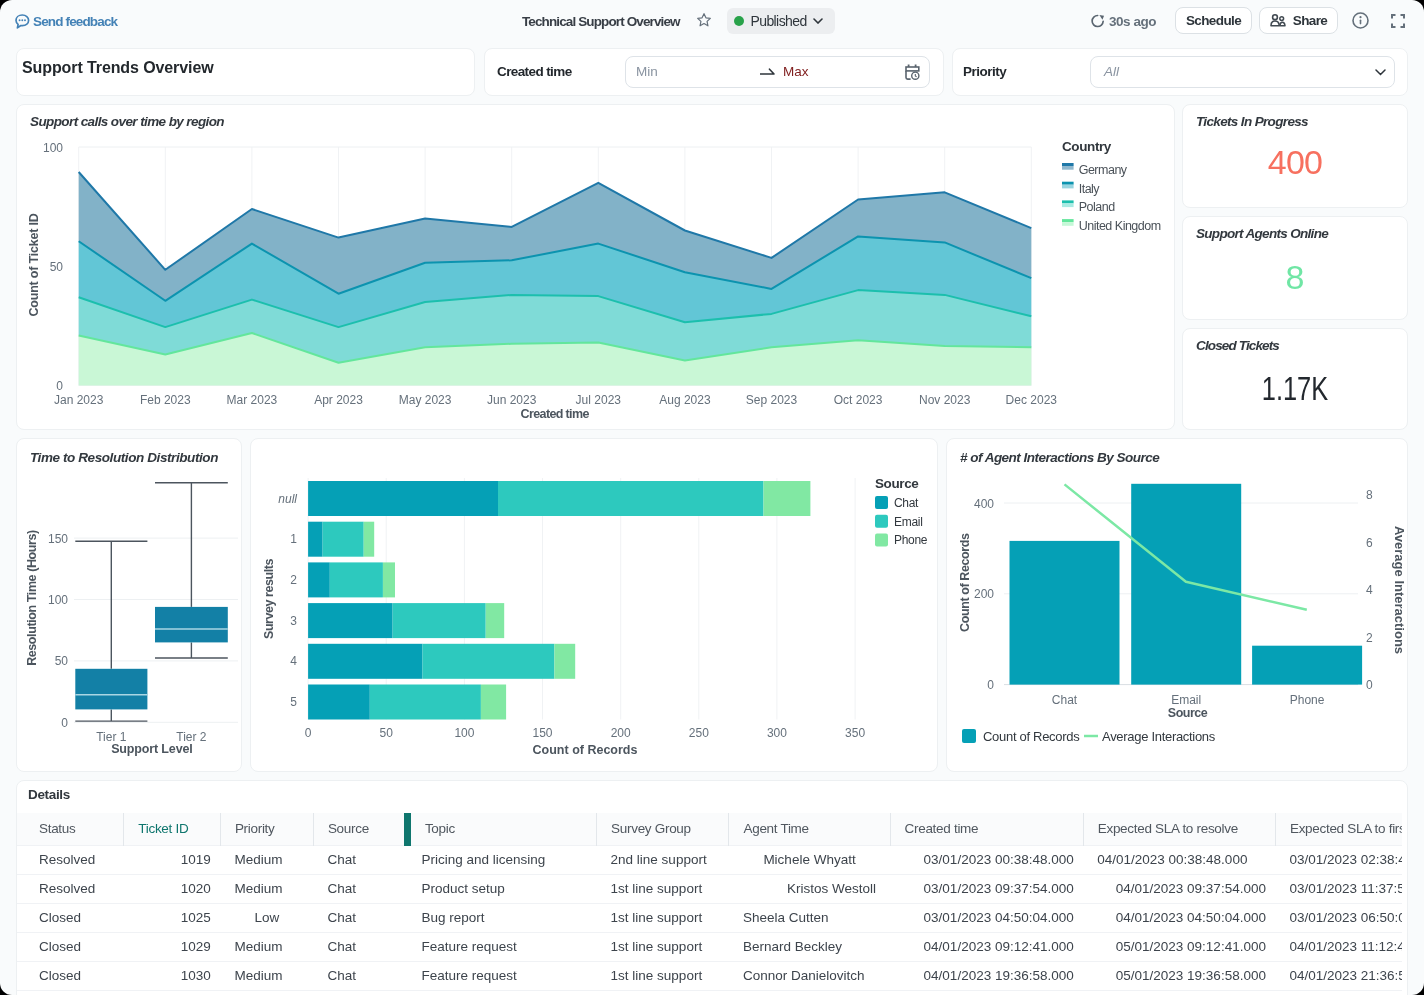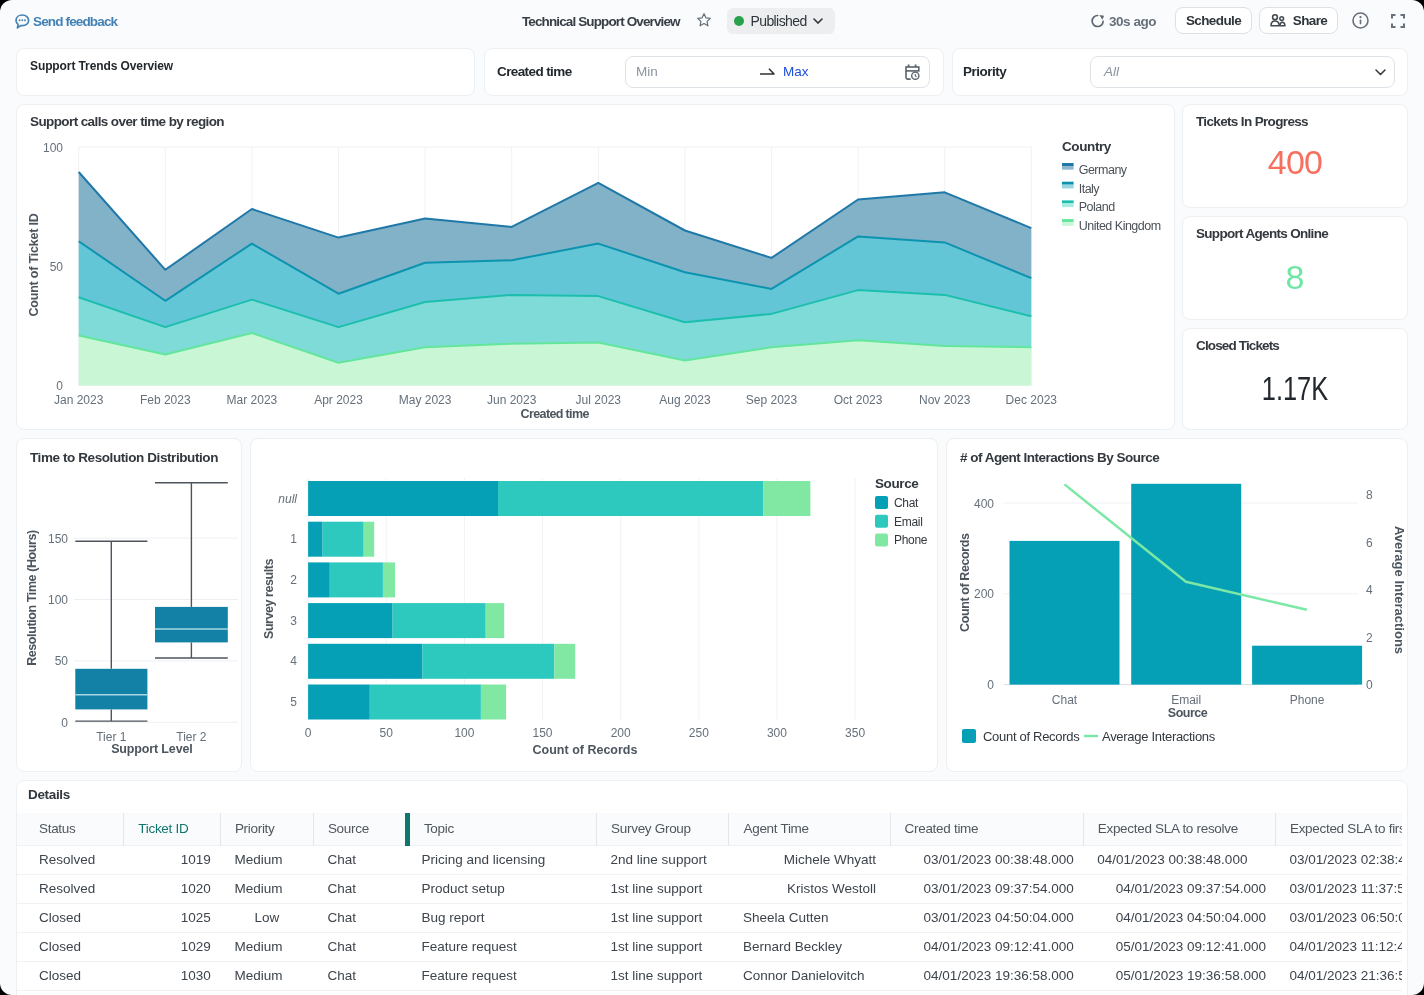--- a/index.html
+++ b/index.html
@@ -1,18 +1,18 @@
 <!DOCTYPE html>
 <html><head><meta charset="utf-8"><title>Support Trends Overview</title>
 <style>
 *{margin:0;padding:0;box-sizing:border-box}
 html,body{background:#000;font-family:"Liberation Sans",sans-serif;}
 #page{position:relative;width:1424px;height:995px;background:#F9FBFC;border-radius:12px;overflow:hidden;}
 .card{position:absolute;background:#fff;border-radius:8px;border:1px solid #EDF0F2;}
-.ctitle{position:absolute;font-size:13.5px;font-weight:700;color:#32383E;white-space:nowrap;}
+.ctitle{position:absolute;font-size:13.5px;font-weight:700;color:#32383E;white-space:nowrap;font-style:italic;}
 .abs{position:absolute;}
 svg{display:block}
 .hbtn{position:absolute;top:7px;height:27px;background:#fff;border:1px solid #DCE1E5;border-radius:8px;
   display:flex;align-items:center;justify-content:center;font-size:13.5px;font-weight:700;color:#2E353B;letter-spacing:-0.6px}
 </style></head>
 <body>
 <div id="page">
 
 <div class="abs" style="left:0;top:0;width:1424px;height:42px;padding-left:24px;">
   <svg class="abs" style="left:15px;top:14px" width="15" height="17" viewBox="0 0 15 17">
@@ -55,30 +55,30 @@
     <g fill="none" stroke="#65707B" stroke-width="2">
       <path d="M1 4.5V1h3.5"></path>
           <path d="M9.5 1H13v3.5"></path>
           <path d="M13 9.5V13H9.5"></path>
           <path d="M4.5 13H1V9.5"></path>
     </g>
   </svg>
 </div>
 
 <div class="card" style="left:16px;top:48px;width:459px;height:48px;"></div>
-<div class="abs" style="left:30px;top:59px;font-size:12px;font-weight:700;letter-spacing:-0.1px;color:#23282D">Support Trends Overview</div>
+<div class="abs" style="left:22px;top:59px;font-size:16px;font-weight:700;letter-spacing:-0.1px;color:#23282D">Support Trends Overview</div>
 
 <div class="card" style="left:484px;top:48px;width:460px;height:48px;"></div>
 <div class="abs" style="left:497px;top:64px;font-size:13.5px;font-weight:700;letter-spacing:-0.6px;color:#23282D">Created time</div>
 <div class="abs" style="left:625px;top:56px;width:305px;height:32px;border:1px solid #DEE3E8;border-radius:8px;background:#fff"></div>
 <div class="abs" style="left:636px;top:64px;font-size:13.5px;color:#8A94A1">Min</div>
 <svg class="abs" style="left:760px;top:68px" width="18" height="8" viewBox="0 0 18 8">
       <path d="M0 6 H14 M14 6 L9.5 1.2" stroke="#2E353B" stroke-width="1.6" fill="none" stroke-linecap="round"></path>
     </svg>
-<div class="abs" style="left:783px;top:64px;font-size:13.5px;color:#1d4ed8">Max</div>
+<div class="abs" style="left:783px;top:64px;font-size:13.5px;color:#7f1d1d">Max</div>
 <svg class="abs" style="left:905px;top:63.5px" width="15" height="17" viewBox="0 0 15 17">
   <path d="M3.6 0.6 V3 M10.6 0.6 V3" stroke="#5A646E" stroke-width="1.8"></path>
   <rect x="1" y="3" width="12.8" height="3.9" fill="none" stroke="#5A646E" stroke-width="1.6"></rect>
   <path d="M1 6.9 V13.6 Q1 15.1 2.6 15.1 H5.6" fill="none" stroke="#5A646E" stroke-width="1.6"></path>
   <circle cx="10.3" cy="11.7" r="3.6" fill="#fff" stroke="#5A646E" stroke-width="1.4"></circle>
   <path d="M10.3 10 v1.9 l1.3 0.8" stroke="#5A646E" stroke-width="1.1" fill="none"></path>
 </svg>
 
 <div class="card" style="left:952px;top:48px;width:456px;height:48px;"></div>
 <div class="abs" style="left:963px;top:64px;font-size:13.5px;font-weight:700;letter-spacing:-0.5px;color:#23282D">Priority</div>
@@ -271,35 +271,35 @@
 <div class="card" style="left:16px;top:780px;width:1392px;height:260px;"></div>
     <div class="abs" style="left:28px;top:787px;font-size:13.5px;font-weight:700;letter-spacing:-0.33px;color:#32383E">Details</div>
     <div class="abs" style="left:17px;top:813px;width:1385px;height:227px;overflow:hidden;">
       <table style="border-collapse:collapse;table-layout:fixed;width:1500px;font-size:13.5px;color:#3D444C">
         <tbody>
           <tr style="height:32px;background:#FAFBFC">
             <td style="width:106.8px;padding:0 14px 0 22px;color:#50575F;font-weight:400;letter-spacing:-0.3px;text-align:left;white-space:nowrap;overflow:hidden">Status</td>
             <td style="width:96.6px;border-left:1px solid #E3E7EB;padding:0 14px 0 14px;color:#0f766e;font-weight:400;letter-spacing:-0.3px;text-align:left;white-space:nowrap;overflow:hidden">Ticket ID</td>
             <td style="width:93.0px;border-left:1px solid #E3E7EB;padding:0 14px 0 14px;color:#50575F;font-weight:400;letter-spacing:-0.3px;text-align:left;white-space:nowrap;overflow:hidden">Priority</td>
             <td style="width:94.0px;border-left:1px solid #E3E7EB;padding:0 14px 0 14px;color:#50575F;font-weight:400;letter-spacing:-0.3px;text-align:left;white-space:nowrap;overflow:hidden">Source</td>
-            <td style="width:189.2px;border-left:5px solid #0f766e;padding:0 14px 0 14px;color:#50575F;font-weight:400;letter-spacing:-0.3px;text-align:left;white-space:nowrap;overflow:hidden">Topic</td>
+            <td style="width:189.2px;border-left:7px solid #0f766e;padding:0 14px 0 14px;color:#50575F;font-weight:400;letter-spacing:-0.3px;text-align:left;white-space:nowrap;overflow:hidden">Topic</td>
             <td style="width:132.4px;border-left:1px solid #E3E7EB;padding:0 14px 0 14px;color:#50575F;font-weight:400;letter-spacing:-0.3px;text-align:left;white-space:nowrap;overflow:hidden">Survey Group</td>
             <td style="width:161.1px;border-left:1px solid #E3E7EB;padding:0 14px 0 14px;color:#50575F;font-weight:400;letter-spacing:-0.3px;text-align:left;white-space:nowrap;overflow:hidden">Agent Time</td>
             <td style="width:193.2px;border-left:1px solid #E3E7EB;padding:0 14px 0 14px;color:#50575F;font-weight:400;letter-spacing:-0.3px;text-align:left;white-space:nowrap;overflow:hidden">Created time</td>
             <td style="width:192.2px;border-left:1px solid #E3E7EB;padding:0 14px 0 14px;color:#50575F;font-weight:400;letter-spacing:-0.3px;text-align:left;white-space:nowrap;overflow:hidden">Expected SLA to resolve</td>
             <td style="width:241.5px;border-left:1px solid #E3E7EB;padding:0 14px 0 14px;color:#50575F;font-weight:400;letter-spacing:-0.3px;text-align:left;white-space:nowrap;overflow:hidden">Expected SLA to first response</td>
           </tr>
           <tr style="height:29px;border-top:1px solid #F0F2F5">
             <td style="padding:0 14px 0 22px;text-align:left;white-space:nowrap;overflow:hidden">Resolved</td>
             <td style="padding:0 9.5px 0 14px;text-align:right;white-space:nowrap;overflow:hidden">1019</td>
             <td style="padding:0 14px 0 14px;text-align:left;white-space:nowrap;overflow:hidden">Medium</td>
             <td style="padding:0 14px 0 14px;text-align:left;white-space:nowrap;overflow:hidden">Chat</td>
             <td style="padding:0 14px 0 14px;text-align:left;white-space:nowrap;overflow:hidden">Pricing and licensing</td>
             <td style="padding:0 14px 0 14px;text-align:left;white-space:nowrap;overflow:hidden">2nd line support</td>
-            <td style="padding:0 14px 0 14px;text-align:right;white-space:nowrap;overflow:hidden">Michele Whyatt</td>
+            <td style="padding:0 14px 0 14px;text-align:center;white-space:nowrap;overflow:hidden">Michele Whyatt</td>
             <td style="padding:0 9.5px 0 14px;text-align:right;white-space:nowrap;overflow:hidden">03/01/2023 00:38:48.000</td>
             <td style="padding:0 9.5px 0 14px;text-align:left;white-space:nowrap;overflow:hidden">04/01/2023 00:38:48.000</td>
             <td style="padding:0 14px 0 14px;text-align:left;white-space:nowrap;overflow:hidden">03/01/2023 02:38:48.000</td>
           </tr>
           <tr style="height:29px;border-top:1px solid #F0F2F5">
             <td style="padding:0 14px 0 22px;text-align:left;white-space:nowrap;overflow:hidden">Resolved</td>
             <td style="padding:0 9.5px 0 14px;text-align:right;white-space:nowrap;overflow:hidden">1020</td>
             <td style="padding:0 14px 0 14px;text-align:left;white-space:nowrap;overflow:hidden">Medium</td>
             <td style="padding:0 14px 0 14px;text-align:left;white-space:nowrap;overflow:hidden">Chat</td>
             <td style="padding:0 14px 0 14px;text-align:left;white-space:nowrap;overflow:hidden">Product setup</td>

